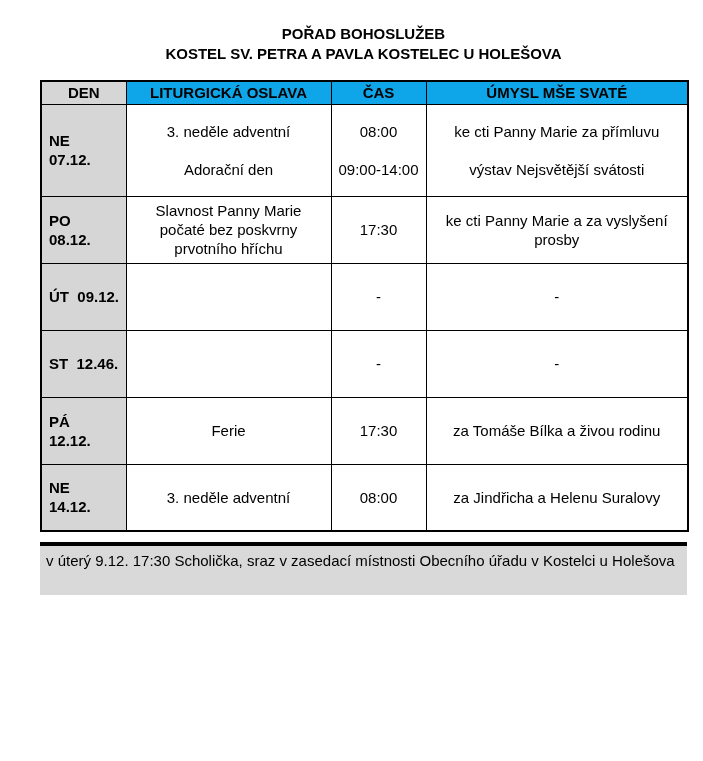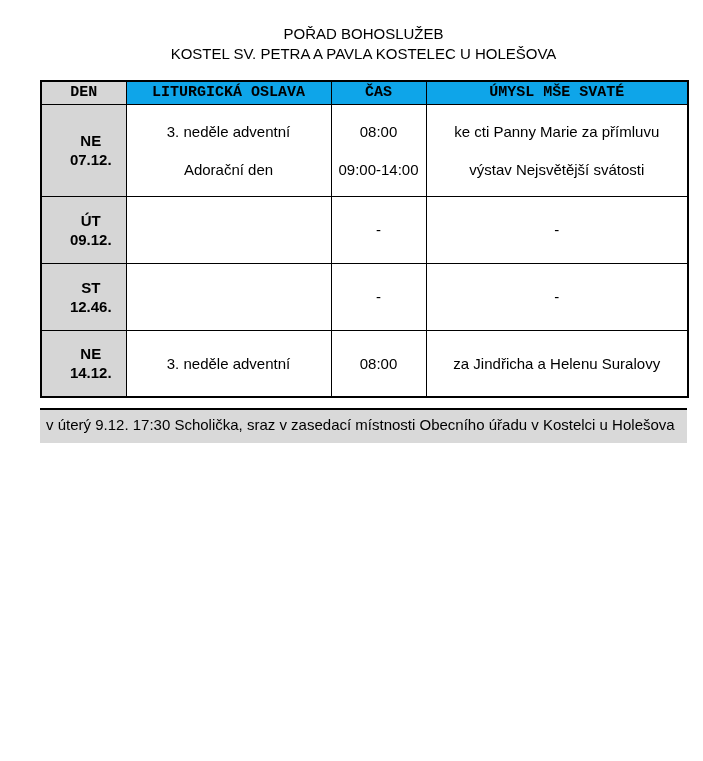--- a/index.html
+++ b/index.html
@@ -11,70 +11,70 @@
     color: #000;
     overflow: hidden;
   }
   .titles {
     margin: 24px 16px 0 40px;
     width: 647px;
     text-align: center;
   }
   .title-line {
     font-size: 15px;
-    font-weight: normal;
+    font-weight: bold;
     line-height: 20px;
   }
   .date-line {
     font-size: 15px;
     font-weight: normal;
     line-height: 20px;
   }
   table.schedule {
     margin: 16px 0 0 40px;
     width: 647px;
     border-collapse: collapse;
     border: 2px solid #000;
     table-layout: fixed;
   }
   th, td {
     border: 1px solid #000;
     font-size: 15px;
     vertical-align: middle;
   }
-  thead tr { height: 23px; font-family: Liberation Mono, monospace; }
+  thead tr { height: 23px; }
   th {
     font-weight: bold;
     text-align: center;
     background: #0ea5e9;
     padding: 1px 2px;
   }
   th.den-h { background: var(--cell-shade, #d6d6d6); }
   td {
     text-align: center;
     white-space: pre-line;
     line-height: 19px;
     padding: 3px 6px;
   }
   td.den {
     background: var(--cell-shade, #d6d6d6);
     font-weight: bold;
-    text-align: center;
-    padding-left: 20px;
+    text-align: left;
+    padding-left: 7px;
     white-space: pre-wrap;
   }
   tbody tr { height: 67px; }
   tbody tr:nth-child(1) { height: 92px; }
   tbody tr:nth-child(8) { height: 75px; text-decoration: underline; }
   .footer-note {
     margin: 10px 16px 0 40px;
     width: 647px;
     background: var(--footer-shade, #d9d9d9);
-    border-top: 2px solid #000000;
-    padding: 4px 8px 8px 6px;
+    border-top: 4px solid #000000;
+    padding: 4px 8px 24px 6px;
     font-size: 15px;
     line-height: 21px;
     text-align: left;
   }
 </style>
 </head>
 <body>
 
 <div class="titles">
   <div class="title-line">POŘAD BOHOSLUŽEB</div>
@@ -104,30 +104,45 @@
 
 Adorační den</td>
         <td>08:00
 
 09:00-14:00</td>
         <td>ke cti Panny Marie za přímluvu
 
 výstav Nejsvětější svátosti</td>
       </tr>
       <tr>
+        <td class="den">PO  08.12.</td>
+        <td>Slavnost Panny Marie
+počaté bez poskvrny
+prvotního hříchu</td>
+        <td>17:30</td>
+        <td>ke cti Panny Marie a za vyslyšení
+prosby</td>
+      </tr>
+      <tr>
         <td class="den">ÚT  09.12.</td>
         <td></td>
         <td>-</td>
         <td>-</td>
       </tr>
       <tr>
         <td class="den">ST  12.46.</td>
         <td></td>
         <td>-</td>
         <td>-</td>
+      </tr>
+      <tr>
+        <td class="den">PÁ  12.12.</td>
+        <td>Ferie</td>
+        <td>17:30</td>
+        <td>za Tomáše Bílka a živou rodinu</td>
       </tr>
       <tr>
         <td class="den">NE  14.12.</td>
         <td>3. neděle adventní</td>
         <td>08:00</td>
         <td>za Jindřicha a Helenu Suralovy</td>
       </tr>
     </tbody>
 </table>
 

